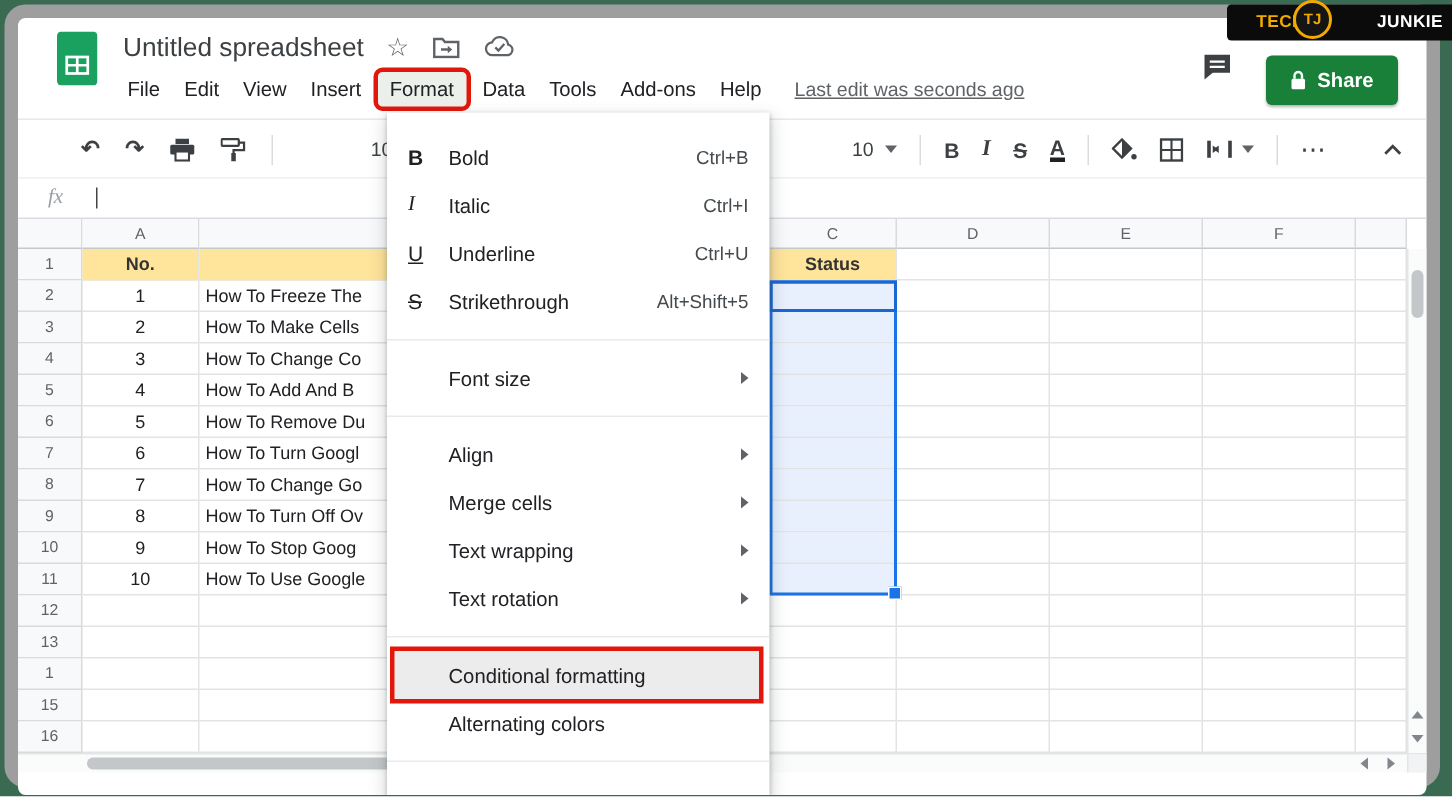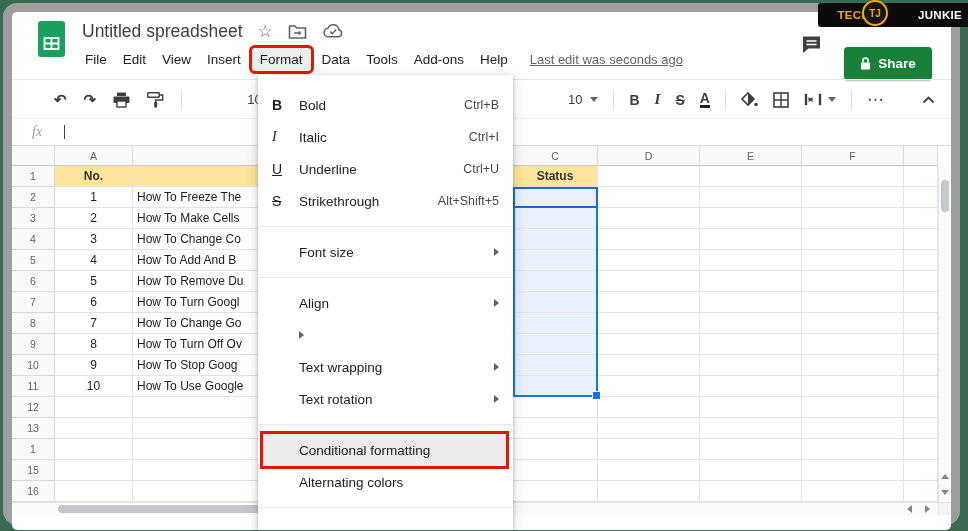--- a/index.html
+++ b/index.html
@@ -14,21 +14,21 @@
   .sheets-logo{position:absolute;left:26px;top:9px;}
 
   
   .menubar{position:absolute;left:65px;top:36px;display:flex;align-items:center;font-size:13.5px;color:#202124;}
   .mb-item{padding:4px 8px;border-radius:3px;cursor:pointer;}
   .mb-item.boxed{background:#ebf0eb;outline:3px solid #e1170c;margin:0 3px;}
   .lastedit{margin-left:14px;font-size:13px;color:#5f6368;text-decoration:underline;cursor:pointer;}
 
   
   .comment-btn{position:absolute;right:129px;top:23px;cursor:pointer;}
-  .share-btn{position:absolute;right:19px;top:35px;width:88px;height:33px;background:#188038;border-radius:4px;display:flex;align-items:center;justify-content:center;gap:7px;cursor:pointer;box-shadow:0 1px 2px rgba(0,0,0,.3);}
+  .share-btn{position:absolute;right:19px;top:25px;width:88px;height:33px;background:#188038;border-radius:4px;display:flex;align-items:center;justify-content:center;gap:7px;cursor:pointer;box-shadow:0 1px 2px rgba(0,0,0,.3);}
   .share-btn span{color:#fff;font-size:13.5px;font-weight:700;}
 
   
   .toolbar{position:absolute;left:0;top:67px;right:0;height:39px;border-top:1px solid #e6e8ea;display:flex;align-items:center;}
   .tb-left{position:absolute;left:42px;display:flex;align-items:center;gap:17px;}
   .tb-right{position:absolute;left:508px;display:flex;align-items:center;gap:15px;}
   .tb-ic{color:#3c4043;font-size:15px;font-weight:bold;line-height:1;cursor:pointer;}
   .tb-txt{font-size:13px;color:#3c4043;cursor:pointer;margin-left:48px;}
   .sep{width:1px;height:20px;background:#dadce0;}
   .caret{width:0;height:0;border-left:4px solid transparent;border-right:4px solid transparent;border-top:5px solid #5f6368;display:inline-block;}
@@ -433,20 +433,21 @@
         <span class="subarrow"></span>
       </div>
       <div class="mdiv"></div>
       <div class="mi">
         <span class="ic"></span>
         <span class="lbl">Align</span>
         <span class="subarrow"></span>
       </div>
       <div class="mi">
         <span class="ic"></span>
+        <span class="lbl">Merge cells</span>
         <span class="subarrow"></span>
       </div>
       <div class="mi">
         <span class="ic"></span>
         <span class="lbl">Text wrapping</span>
         <span class="subarrow"></span>
       </div>
       <div class="mi">
         <span class="ic"></span>
         <span class="lbl">Text rotation</span>

